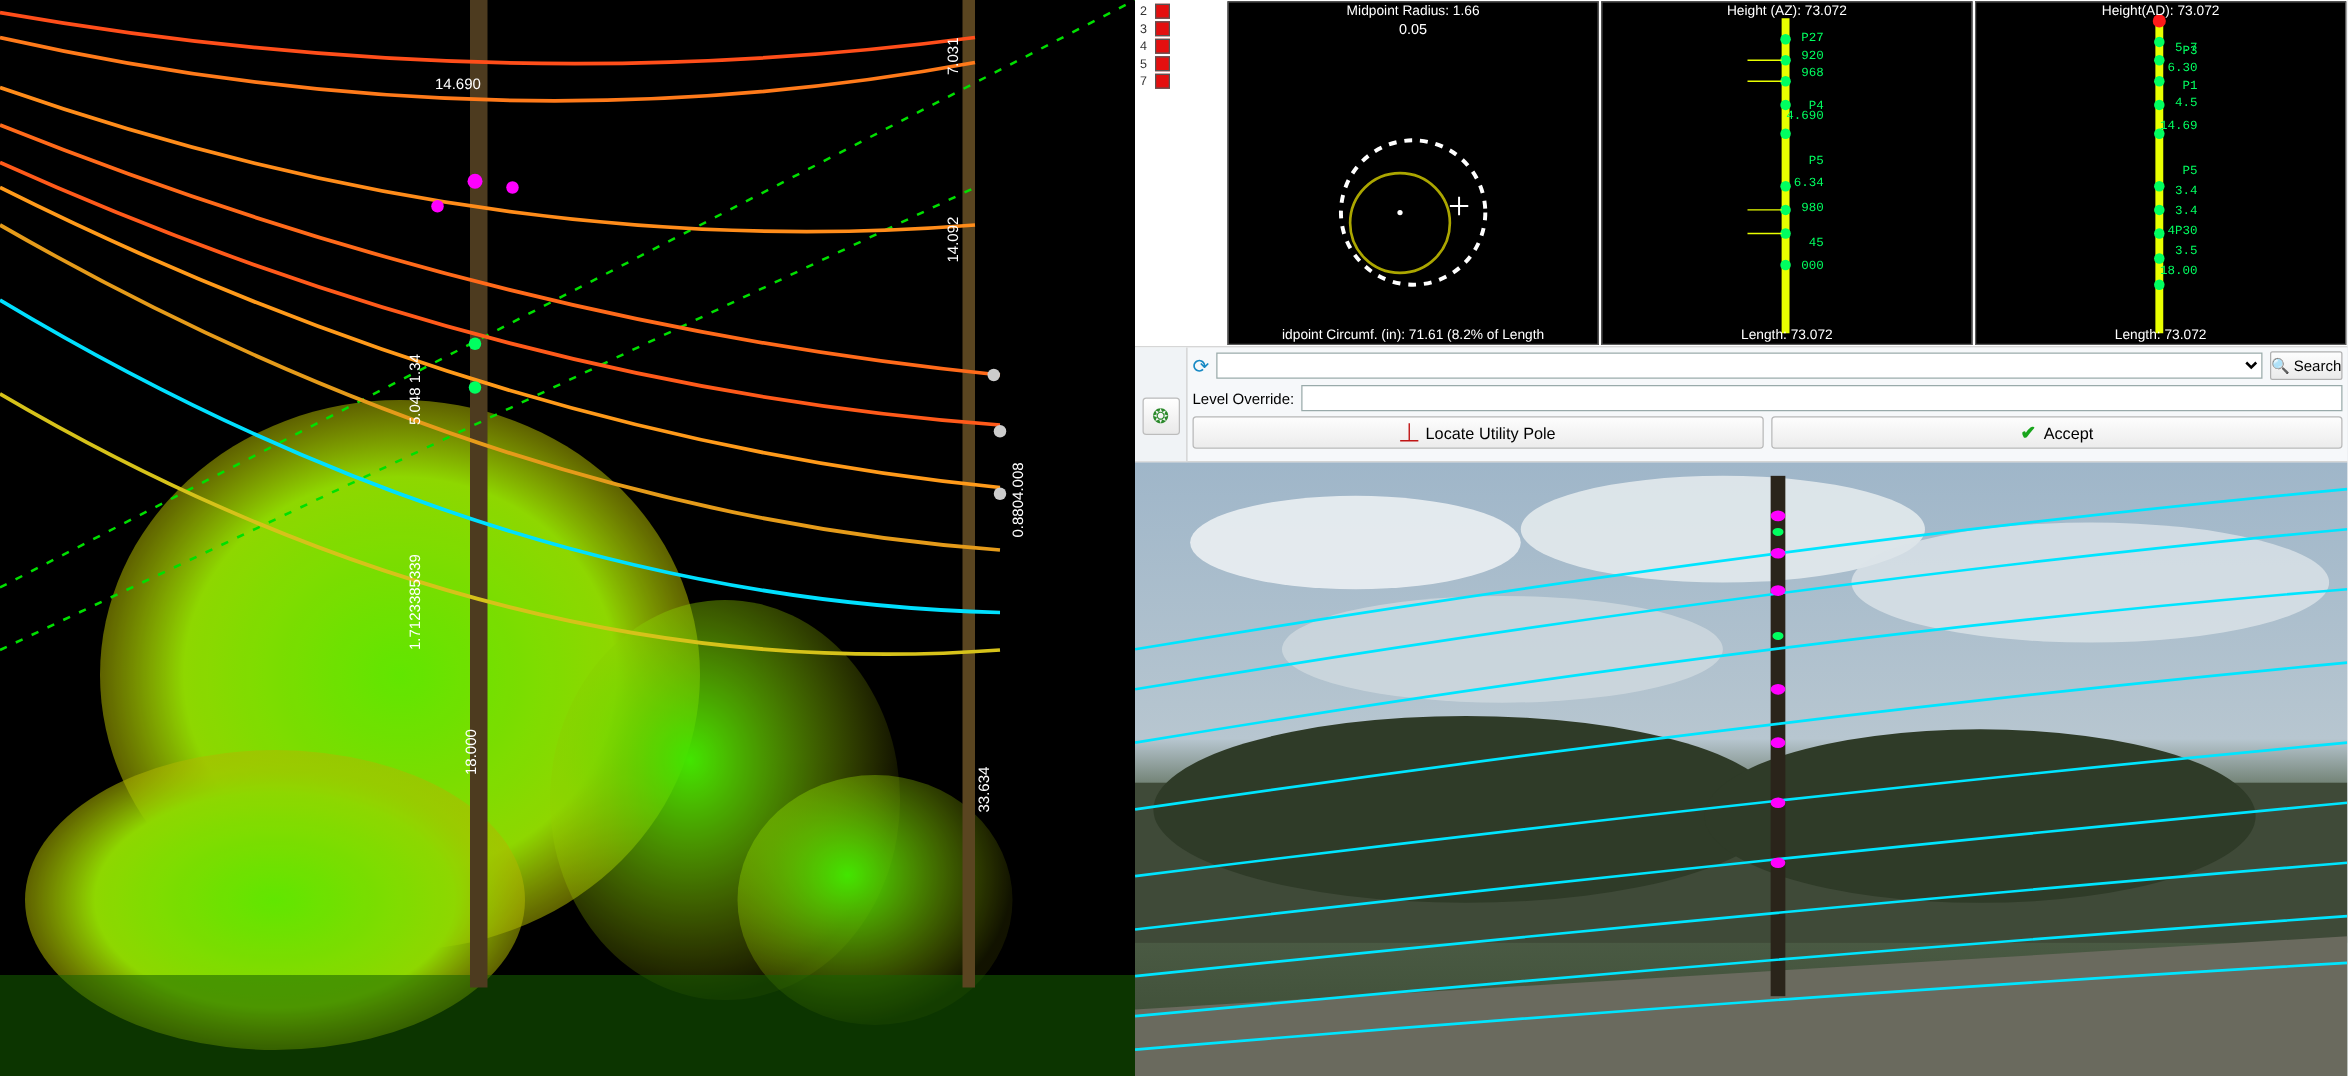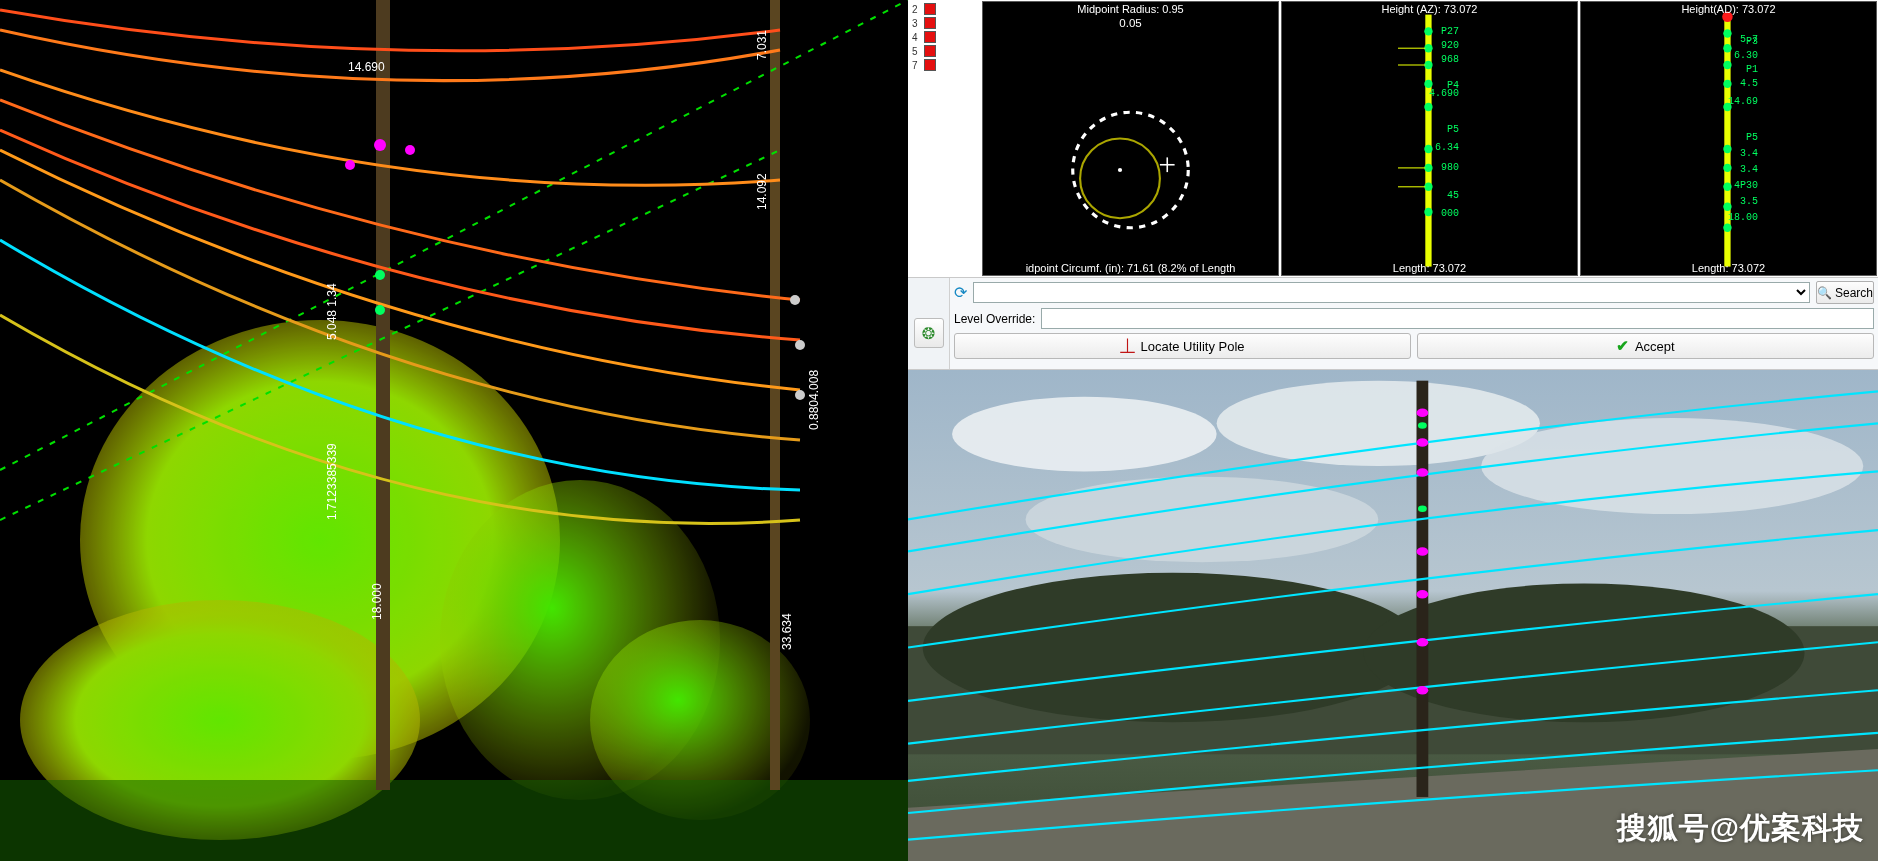--- a/index.html
+++ b/index.html
@@ -129,21 +129,21 @@
           <span>5</span>
           <span class="legend-sw" style="background:#e40f0f"></span>
         </div>
       <div class="legend-row">
           <span>7</span>
           <span class="legend-sw" style="background:#e40f0f"></span>
         </div>
     </div>
 
     <div class="mini-view">
-      <div class="mini-title">Midpoint Radius: 0.95</div>
+      <div class="mini-title">Midpoint Radius: 1.66</div>
       <svg width="100%" height="100%" viewBox="0 0 200 260">
         <circle cx="100" cy="160" r="55" fill="none" stroke="#fff" stroke-width="3" stroke-dasharray="6 6"></circle>
         <circle cx="90" cy="168" r="38" fill="none" stroke="#d6d000" stroke-width="2" opacity="0.8"></circle>
         <circle cx="90" cy="160" r="2" fill="#fff"></circle>
         <g stroke="#fff" stroke-width="1.5">
           <line x1="128" y1="155" x2="142" y2="155"></line>
           <line x1="135" y1="148" x2="135" y2="162"></line>
         </g>
         <text x="100" y="24" fill="#fff" font-size="11" text-anchor="middle">0.05</text>
       </svg>
@@ -288,16 +288,15 @@
         <circle cx="350" cy="170" r="4"></circle>
           <circle cx="350" cy="210" r="4"></circle>
           <circle cx="350" cy="255" r="4"></circle>
         <circle cx="350" cy="300" r="4"></circle>
       </g>
       <g fill="#00ff60">
           <circle cx="350" cy="52" r="3"></circle>
           <circle cx="350" cy="130" r="3"></circle>
         </g>
     </svg>
-    <div class="watermark">搜狐号@优案科技</div>
   </div>
 
 </div>
 
 </body></html>

